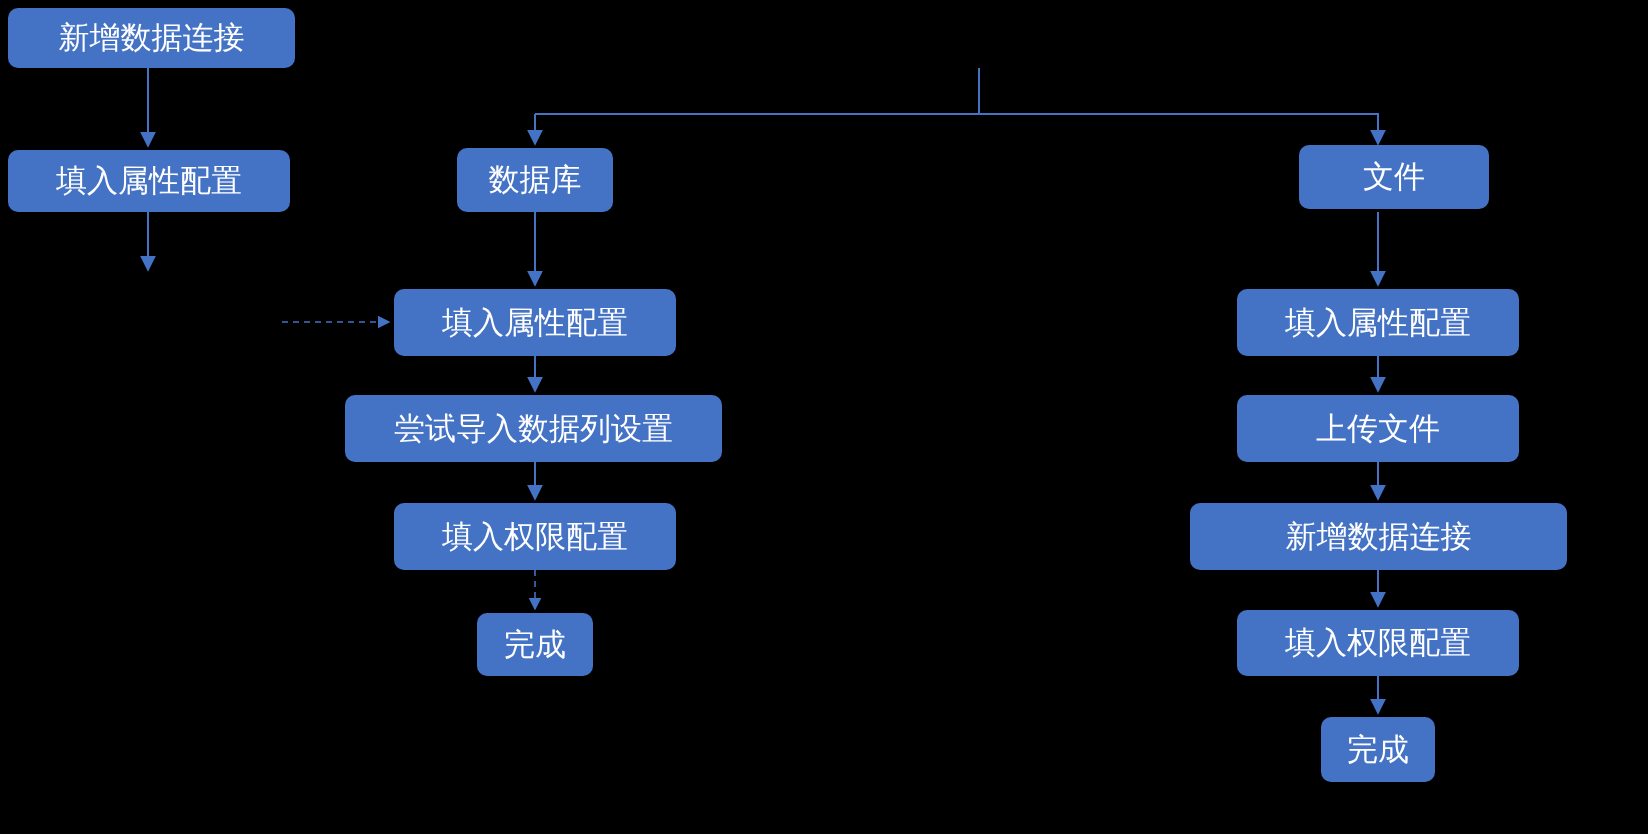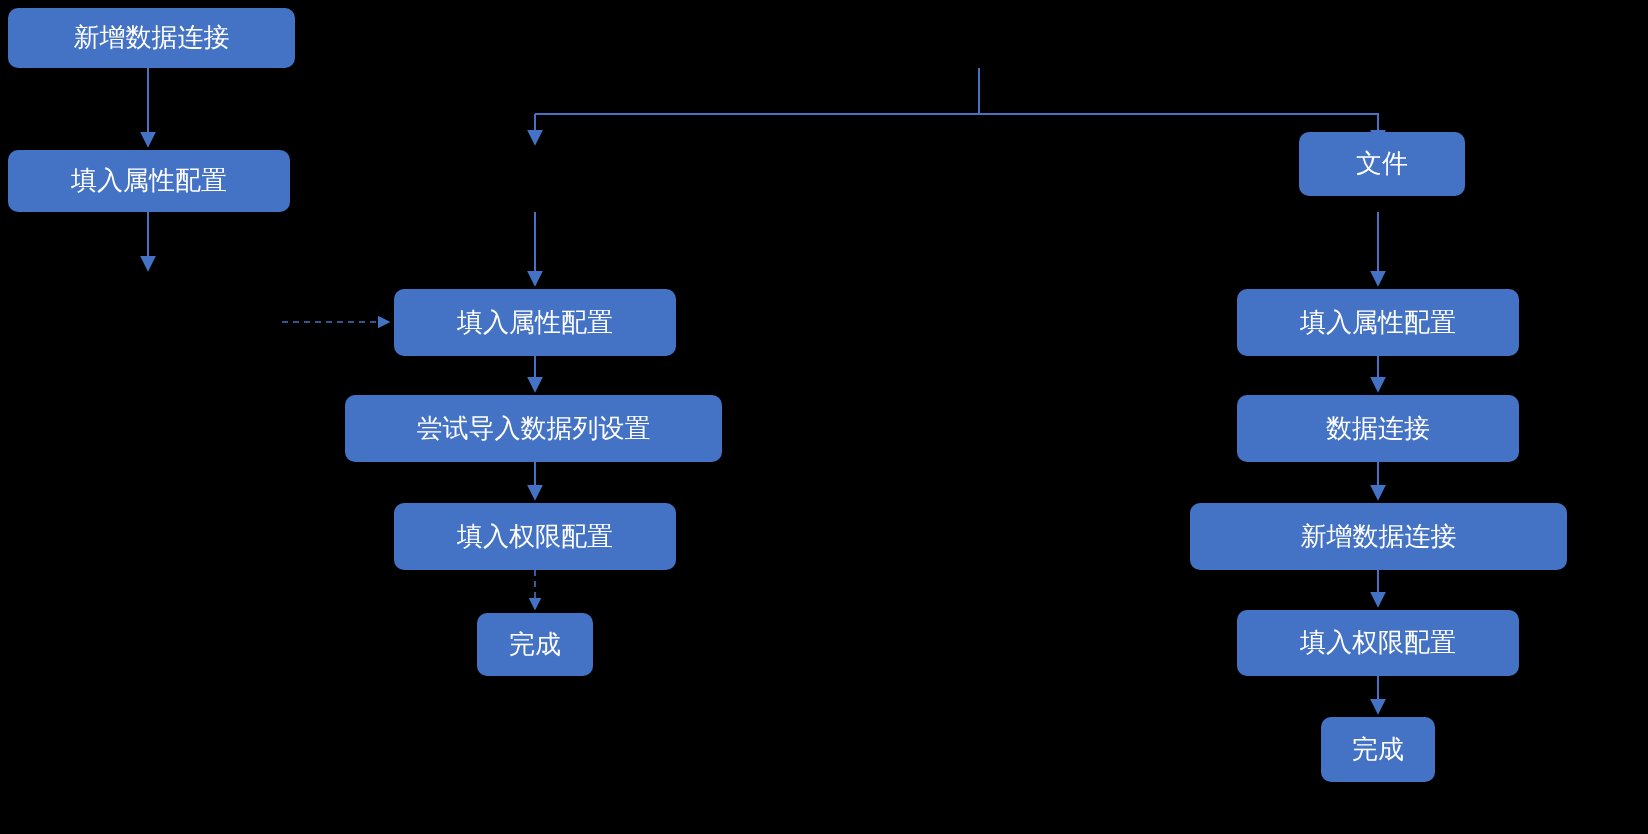--- a/index.html
+++ b/index.html
@@ -43,21 +43,21 @@
   .node {
     position: absolute;
     box-sizing: border-box;
     background: var(--box);
     color: var(--box-text);
     border-radius: 10px;
     display: flex;
     align-items: center;
     justify-content: center;
     text-align: center;
-    font-size: 26px;
+    font-size: 31px;
     line-height: 1.28;
     white-space: pre-line;
     user-select: none;
   }
 </style>
 </head>
 <body>
 
 <div id="canvas">
 
@@ -86,25 +86,26 @@
     <line class="connector" x1="1378" y1="356" x2="1378" y2="391" marker-end="url(#arrow)"></line>
     <line class="connector" x1="1378" y1="462" x2="1378" y2="499" marker-end="url(#arrow)"></line>
     <line class="connector" x1="1378" y1="570" x2="1378" y2="606" marker-end="url(#arrow)"></line>
     <line class="connector" x1="1378" y1="676" x2="1378" y2="713" marker-end="url(#arrow)"></line>
   </svg>
 
   <div class="node" style="left:8px;   top:8px;   width:287px; height:60px">新增数据连接</div>
   <div class="node" style="left:8px;   top:150px; width:282px; height:62px">填入属性配置</div>
 
 
+  <div class="node" style="left:457px; top:148px; width:156px; height:64px">数据库</div>
   <div class="node" style="left:394px; top:289px; width:282px; height:67px">填入属性配置</div>
   <div class="node" style="left:345px; top:395px; width:377px; height:67px">尝试导入数据列设置</div>
   <div class="node" style="left:394px; top:503px; width:282px; height:67px">填入权限配置</div>
   <div class="node" style="left:477px; top:613px; width:116px; height:63px">完成</div>
 
-  <div class="node" style="left:1299px; top:132px; width:166px; height:64px">文件</div>
+  <div class="node" style="left:1299px; top:145px; width:190px; height:64px">文件</div>
   <div class="node" style="left:1237px; top:289px; width:282px; height:67px">填入属性配置</div>
-  <div class="node" style="left:1237px; top:395px; width:282px; height:67px">数据连接</div>
+  <div class="node" style="left:1237px; top:395px; width:282px; height:67px">上传文件</div>
   <div class="node" style="left:1190px; top:503px; width:377px; height:67px">新增数据连接</div>
   <div class="node" style="left:1237px; top:610px; width:282px; height:66px">填入权限配置</div>
   <div class="node" style="left:1321px; top:717px; width:114px; height:65px">完成</div>
 
 </div>
 
 </body></html>

